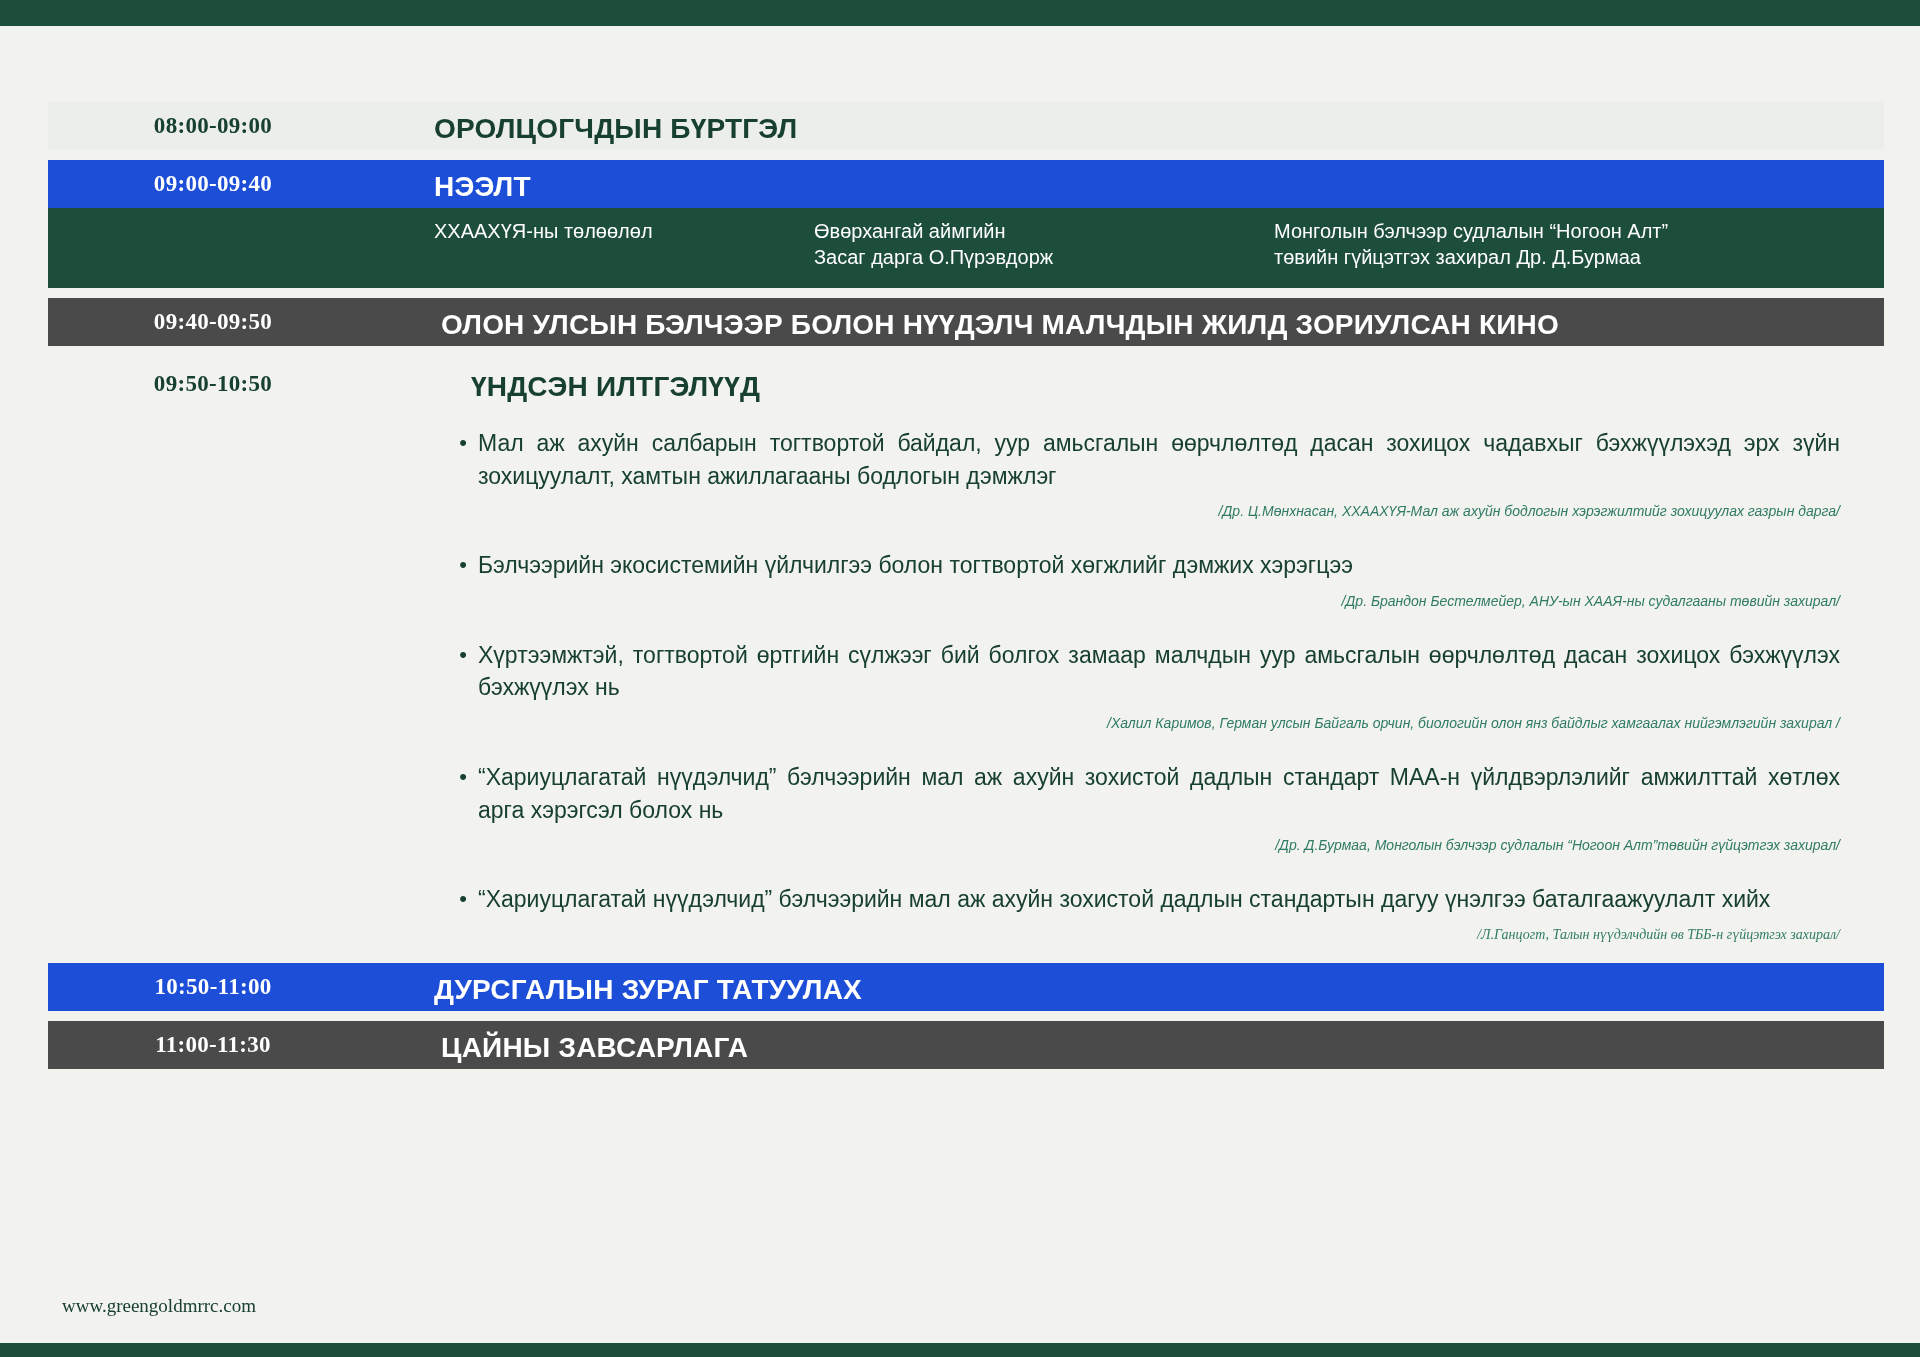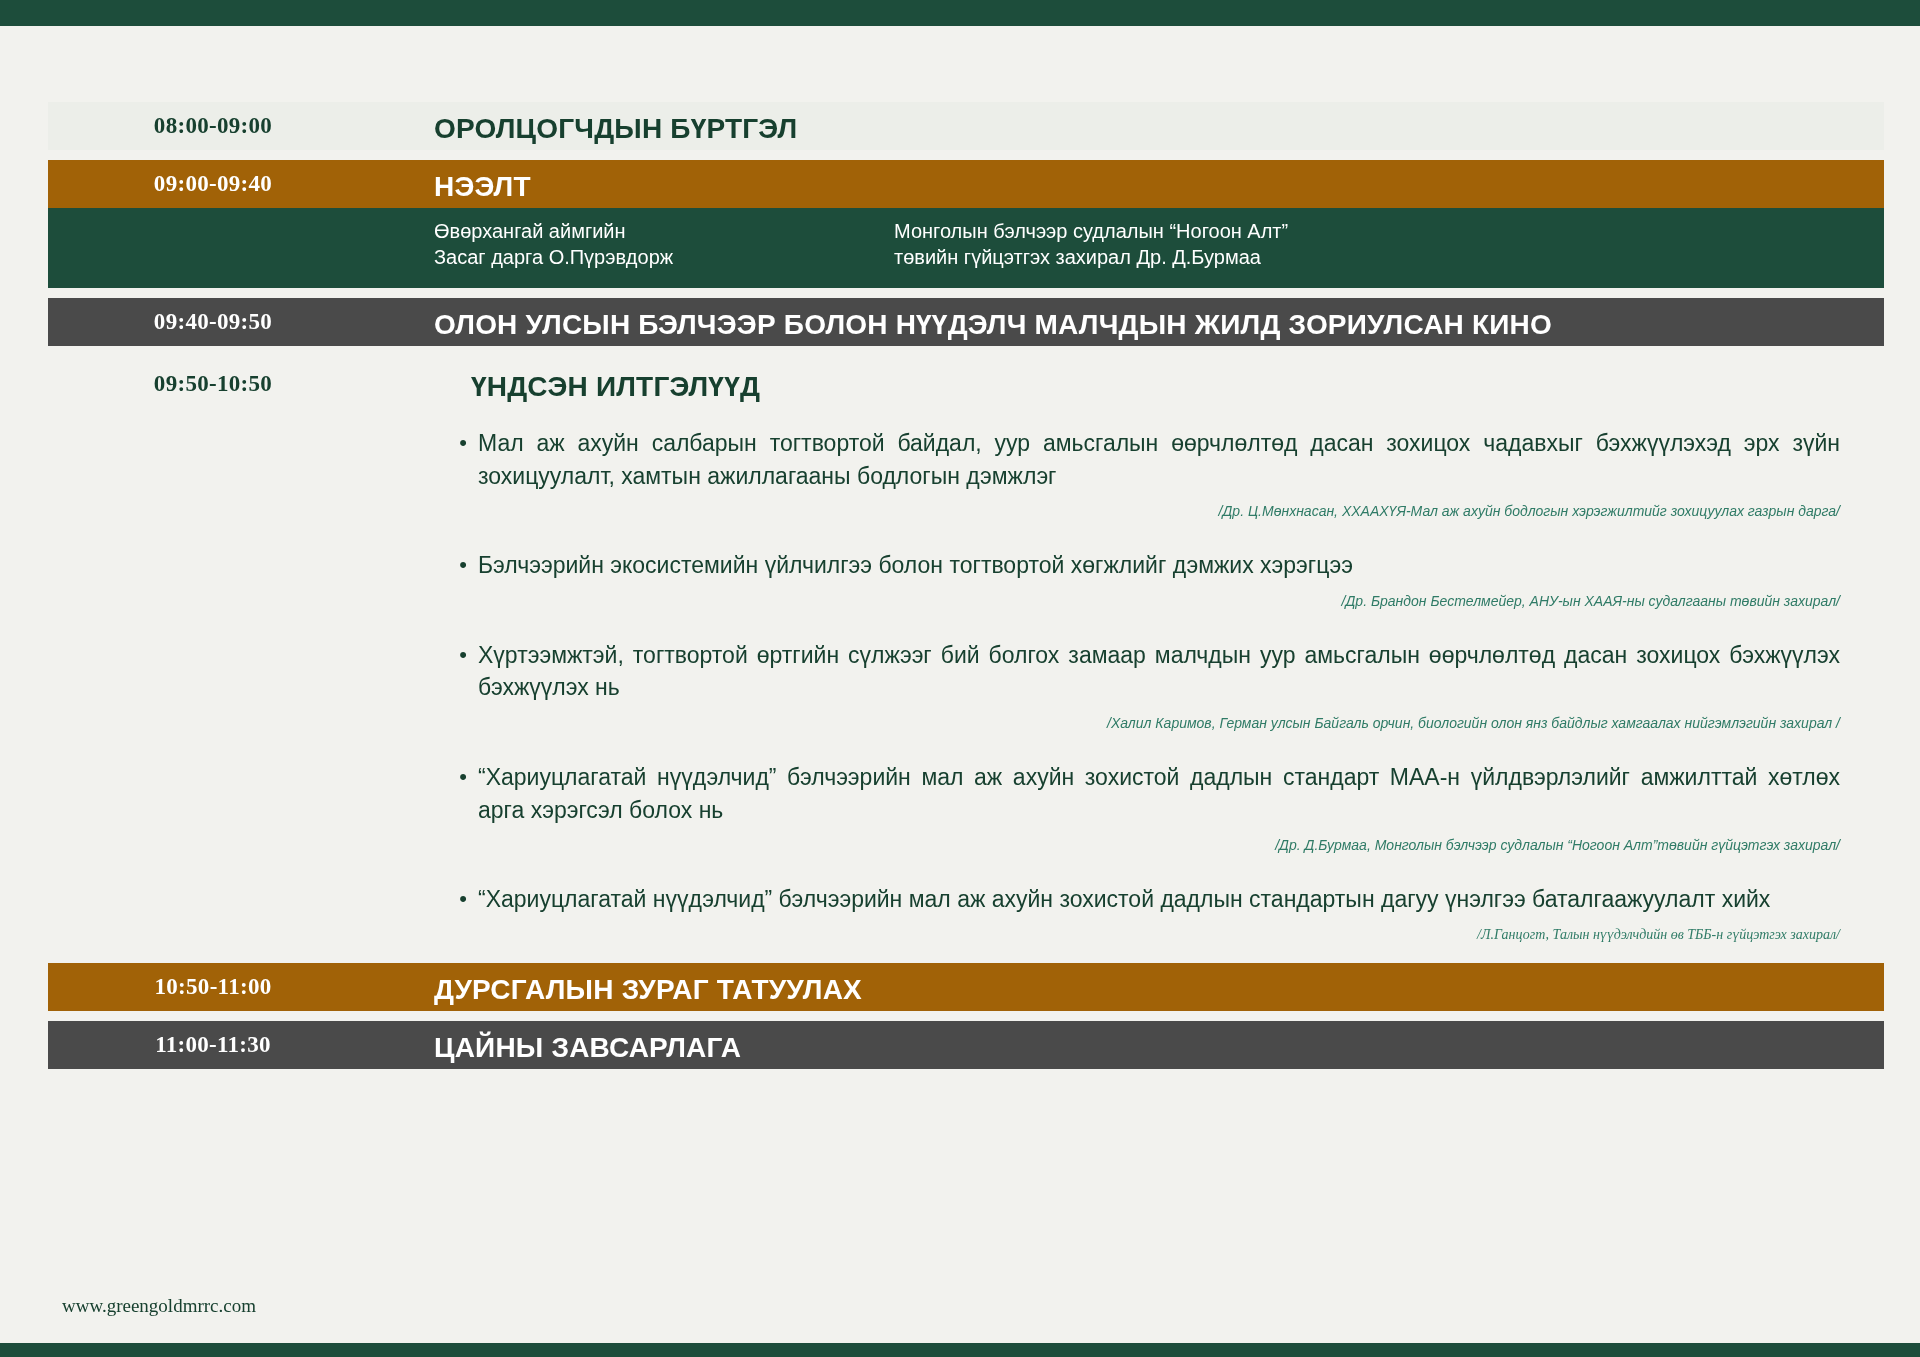--- a/index.html
+++ b/index.html
@@ -71,29 +71,30 @@
 
   
   .row-light {
     background: #eceee9;
     height: 48px;
   }
   .row-light .time-cell { color: #17402f; }
   .row-light .title-cell { color: #17402f; }
 
   .row-green {
-    background: #a16207;
+    background: #1d4ed8;
     min-height: 48px;
   }
   .row-green .time-cell { color: #ffffff; }
   .row-green .title-cell { color: #ffffff; }
 
   .row-gray {
     background: #4a4a4a;
     height: 48px;
+    gap: 7px;
   }
   .row-gray .time-cell { color: #ffffff; }
   .row-gray .title-cell { color: #ffffff; }
 
   .row-plain {
     background: transparent;
   }
   .row-plain .time-cell { color: #17402f; }
   .row-plain .title-cell { color: #17402f; }
 
@@ -184,20 +185,21 @@
     </div>
 
     <div class="spacer-6"></div>
 
     <div class="opening">
       <div class="opening-head row row-green">
         <div class="time-cell">09:00-09:40</div>
         <div class="title-cell">НЭЭЛТ</div>
       </div>
       <div class="opening-names">
+        <div class="col col-a">ХХААХҮЯ-ны төлөөлөл</div>
         <div class="col col-b">
           <div>Өвөрхангай аймгийн</div>
           <div>Засаг дарга О.Пүрэвдорж</div>
         </div>
         <div class="col col-c">
           <div>Монголын бэлчээр судлалын “Ногоон Алт”</div>
           <div>төвийн гүйцэтгэх захирал Др. Д.Бурмаа</div>
         </div>
       </div>
     </div>

